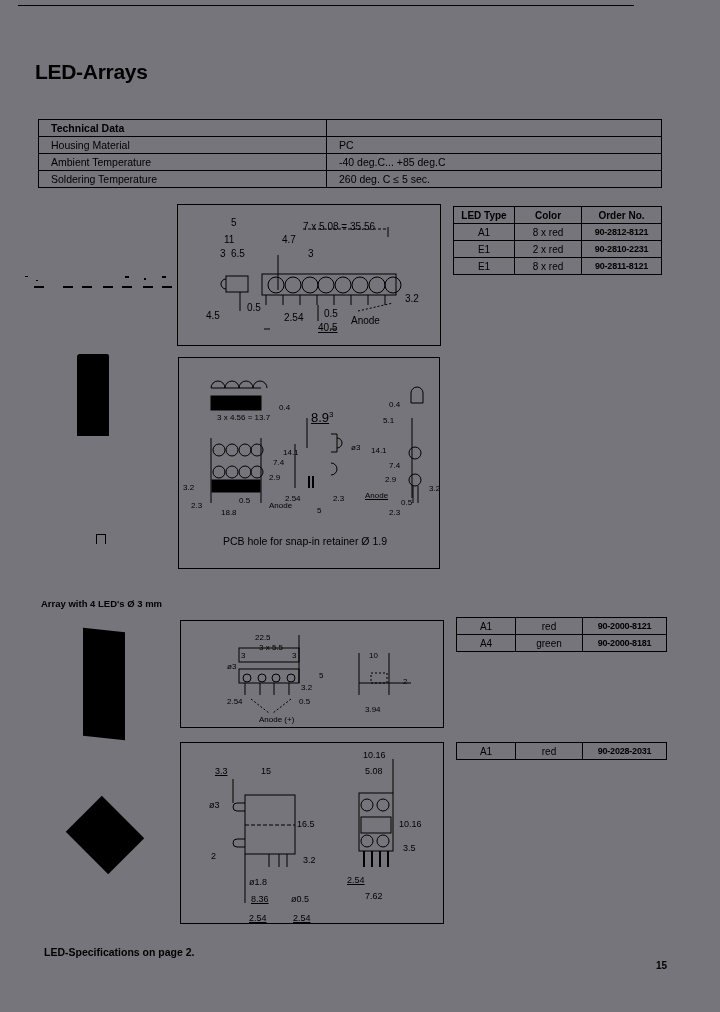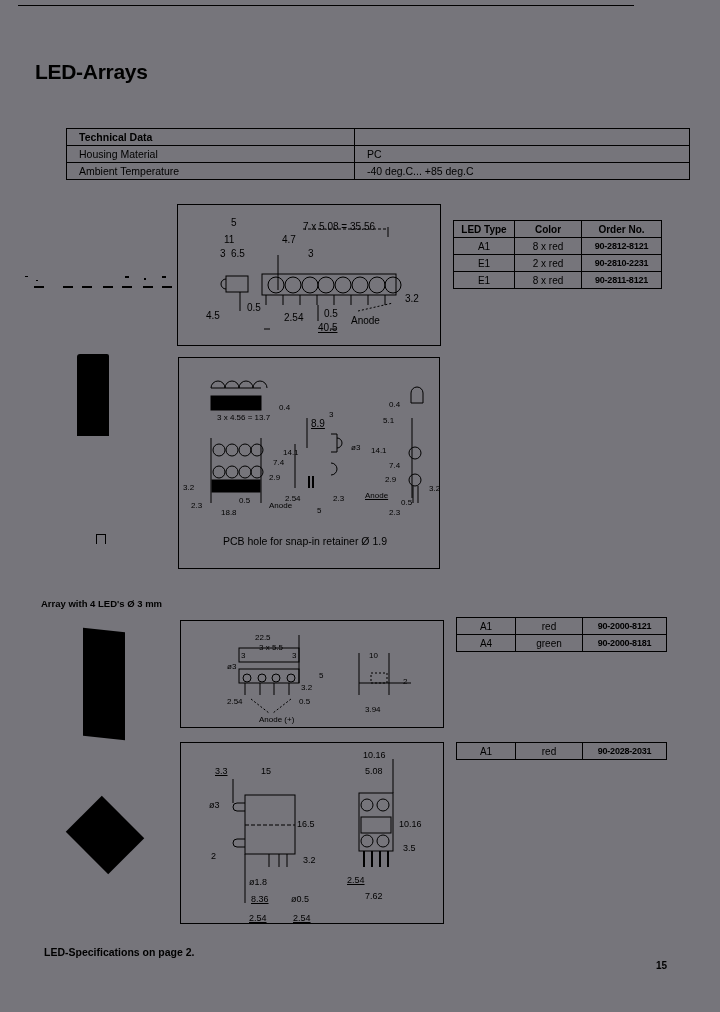--- a/index.html
+++ b/index.html
@@ -2,29 +2,29 @@
 <html><head>
 <meta charset="utf-8">
 <style>
   html,body{margin:0;padding:0;}
   body{width:720px;height:1012px;background:#76757b;position:relative;overflow:hidden;
        font-family:"Liberation Sans",sans-serif;color:#000;}
   .abs{position:absolute;}
   .topline{left:18px;top:5px;width:616px;height:1px;background:#000;}
   .title{left:35px;top:60px;font-size:21px;font-weight:bold;letter-spacing:-0.3px;}
   table{border-collapse:collapse;}
-  .tech{left:38px;top:128px;width:624px;font-size:10.5px;margin-left:28px;}
+  .tech{left:38px;top:119px;width:624px;font-size:10.5px;}
   .tech td{border:1px solid #000;height:16px;padding:0 0 0 12px;vertical-align:middle;}
   .tech td.c1{width:275px;}
   .tech tr.hd td{font-weight:bold;}
   .ord{font-size:10px;text-align:center;}
   .ord td,.ord th{border:1px solid #000;height:16px;padding:0;}
   .ord th{font-weight:bold;font-size:10px;}
   .ord .num{font-weight:bold;font-size:9px;letter-spacing:-0.2px;}
-  .t1{left:453px;top:220px;width:209px;}
+  .t1{left:453px;top:206px;width:209px;}
   .t2{left:456px;top:617px;width:211px;}
   .t3{left:456px;top:742px;width:211px;}
   .box{border:1.5px solid #000;box-sizing:border-box;}
   .d1{left:177px;top:204px;width:264px;height:142px;}
   .d2{left:178px;top:357px;width:262px;height:212px;}
   .d3{left:180px;top:620px;width:264px;height:108px;}
   .d4{left:180px;top:742px;width:264px;height:182px;}
   .dim{position:absolute;font-size:10px;white-space:nowrap;}
   .subhead{left:41px;top:598px;font-size:9.5px;font-weight:bold;}
   .foot{left:44px;top:946px;font-size:10.5px;font-weight:bold;}
@@ -43,20 +43,24 @@
     <td class="c1">Technical  Data</td>
     <td></td>
   </tr>
   <tr>
     <td class="c1">Housing Material</td>
     <td>PC</td>
   </tr>
   <tr>
     <td class="c1">Ambient Temperature</td>
     <td>-40 deg.C... +85 deg.C</td>
+  </tr>
+  <tr>
+    <td class="c1">Soldering Temperature</td>
+    <td>260 deg. C ≤ 5 sec.</td>
   </tr>
 </tbody>
   </table>
 
 <table class="abs ord t1">
   <tbody>
       <tr>
     <th style="width:60px">LED Type</th>
     <th style="width:66px">Color</th>
     <th>Order No.</th>
@@ -175,21 +179,21 @@
       <path d="M232 45 v-10 a6 6 0 0 1 12 0 v10 z"></path>
       <line x1="233" y1="60" x2="233" y2="140"></line>
       <circle cx="236" cy="95" r="6"></circle>
         <circle cx="236" cy="122" r="6"></circle>
       <line x1="234" y1="128" x2="234" y2="145"></line>
         <line x1="239" y1="128" x2="239" y2="145"></line>
     </g>
   </svg>
   <span class="dim" style="left:38px;top:55px;font-size:8px;">3 x 4.56 = 13.7</span>
   <span class="dim" style="left:100px;top:45px;font-size:8px;">0.4</span>
-  <span class="dim" style="left:132px;top:60px;font-size:10px;text-decoration:underline;">8.9</span>
+  <span class="dim" style="left:132px;top:52px;font-size:13px;text-decoration:underline;">8.9</span>
   <span class="dim" style="left:150px;top:52px;font-size:8px;">3</span>
   <span class="dim" style="left:104px;top:90px;font-size:8px;">14.1</span>
   <span class="dim" style="left:94px;top:100px;font-size:8px;">7.4</span>
   <span class="dim" style="left:90px;top:115px;font-size:8px;">2.9</span>
   <span class="dim" style="left:172px;top:85px;font-size:8px;">ø3</span>
   <span class="dim" style="left:4px;top:125px;font-size:8px;">3.2</span>
   <span class="dim" style="left:12px;top:143px;font-size:8px;">2.3</span>
   <span class="dim" style="left:60px;top:138px;font-size:8px;">0.5</span>
   <span class="dim" style="left:42px;top:150px;font-size:8px;">18.8</span>
   <span class="dim" style="left:90px;top:143px;font-size:8px;">Anode</span>

